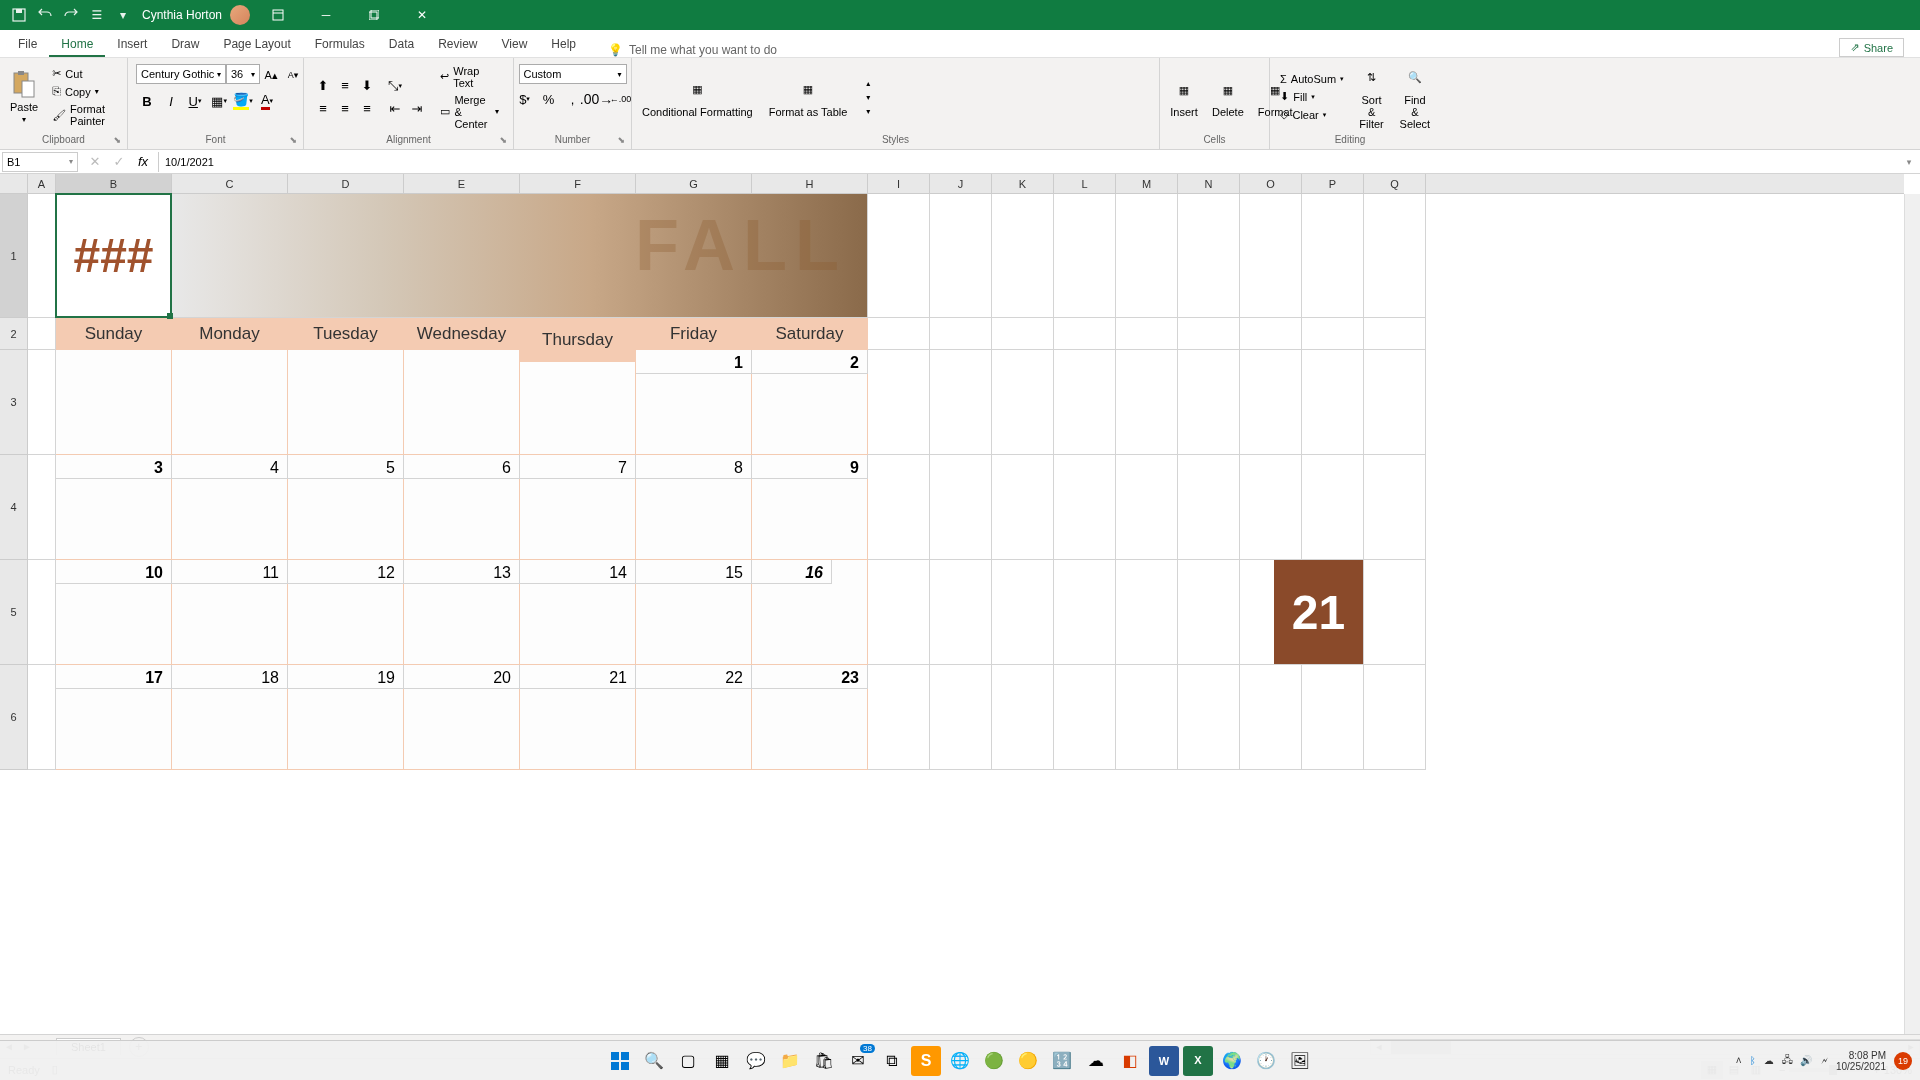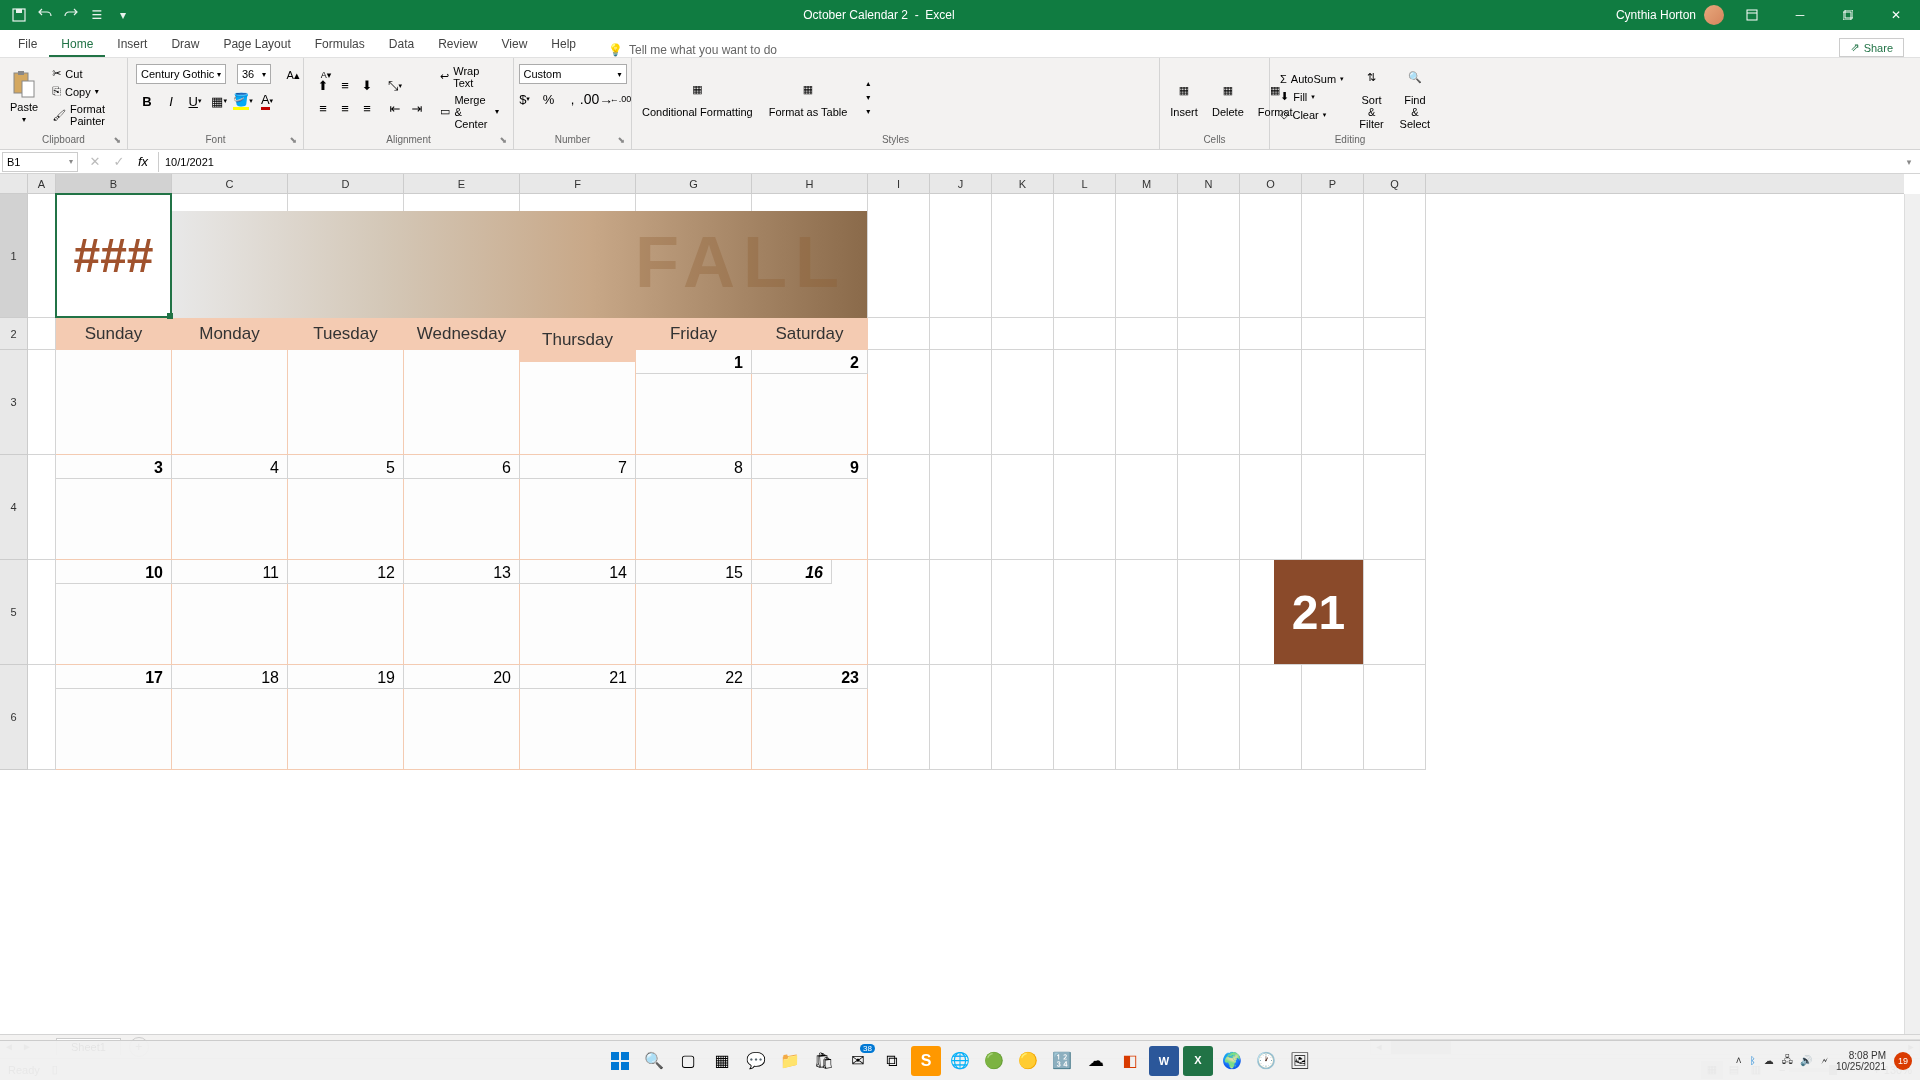--- a/index.html
+++ b/index.html
@@ -90,21 +90,20 @@
         </svg>
       </div>
     <div class="qat-btn">
         <svg width="14" height="14" viewBox="0 0 14 14">
           <path d="M10 7 L13 4 L10 1 M13 4 H5 A4 4 0 0 0 1 8" fill="none" stroke="#fff" stroke-width="1.2"></path>
         </svg>
       </div>
     <div class="qat-btn">☰</div>
     <div class="qat-btn">▾</div>
   </div>
-  <div class="title-center"><span>October Calendar 2</span> &nbsp;-&nbsp; <span>Excel</span></div>
   <div class="title-right">
     <span>Cynthia Horton</span>
     <div class="avatar"></div>
     <div class="win-btn">
         <svg width="12" height="12" viewBox="0 0 12 12">
           <rect x="1" y="1" width="10" height="10" fill="none" stroke="#fff"></rect>
           <line x1="1" y1="4" x2="11" y2="4" stroke="#fff"></line>
         </svg>
       </div>
     <div class="win-btn">─</div>
@@ -170,21 +169,21 @@
             <span>🖌</span>
             <span>Format Painter</span>
           </div>
       </div>
     </div>
     <div class="group-label"><span>Clipboard</span><span class="dlg">⬊</span></div>
   </div>
 
   <div class="group" style="width:176px">
     <div class="group-body" style="flex-direction:column;align-items:start;gap:4px;padding:4px">
-      <div style="display:flex;gap:11px">
+      <div style="display:flex;gap:0">
         <div class="font-combo">
             <span>Century Gothic</span>
             <span style="font-size:8px">▾</span>
           </div>
         <div class="size-combo">
             <span>36</span>
             <span style="font-size:8px">▾</span>
           </div>
         <div class="icon-btn" style="font-size:11px">A▴</div>
         <div class="icon-btn" style="font-size:9px">A▾</div>
@@ -482,21 +481,21 @@
       <div class="cell " style="left: 840px; top: 471px; width: 62px; height: 105px;"></div>
       <div class="cell " style="left: 902px; top: 471px; width: 62px; height: 105px;"></div>
       <div class="cell " style="left: 964px; top: 471px; width: 62px; height: 105px;"></div>
       <div class="cell " style="left: 1026px; top: 471px; width: 62px; height: 105px;"></div>
       <div class="cell " style="left: 1088px; top: 471px; width: 62px; height: 105px;"></div>
       <div class="cell " style="left: 1150px; top: 471px; width: 62px; height: 105px;"></div>
       <div class="cell " style="left: 1212px; top: 471px; width: 62px; height: 105px;"></div>
       <div class="cell " style="left: 1274px; top: 471px; width: 62px; height: 105px;"></div>
       <div class="cell " style="left: 1336px; top: 471px; width: 62px; height: 105px;"></div>
       <div class="cell hash" style="left: 28px; top: 0px; width: 116px; height: 124px;">###</div>
-      <div class="cell fall-img" style="left: 144px; top: 0px; width: 696px; height: 124px; margin-top: 17px;">
+      <div class="cell fall-img" style="left: 144px; top: 0px; width: 696px; height: 124px;">
         <div class="fall-text">FALL</div>
       </div>
       <div class="cell cal-header cal-border" style="left: 28px; top: 124px; width: 116px; height: 32px;">Sunday</div>
       <div class="cell cal-header cal-border" style="left: 144px; top: 124px; width: 116px; height: 32px;">Monday</div>
       <div class="cell cal-header cal-border" style="left: 260px; top: 124px; width: 116px; height: 32px;">Tuesday</div>
       <div class="cell cal-header cal-border" style="left: 376px; top: 124px; width: 116px; height: 32px;">Wednesday</div>
       <div class="cell cal-header cal-border" style="left: 492px; top: 124px; width: 116px; height: 44px;">Thursday</div>
       <div class="cell cal-header cal-border" style="left: 608px; top: 124px; width: 116px; height: 32px;">Friday</div>
       <div class="cell cal-header cal-border" style="left: 724px; top: 124px; width: 116px; height: 32px;">Saturday</div>
       <div class="cell cal-date bold" style="left: 608px; top: 156px; width: 116px; height: 24px;">1</div>

